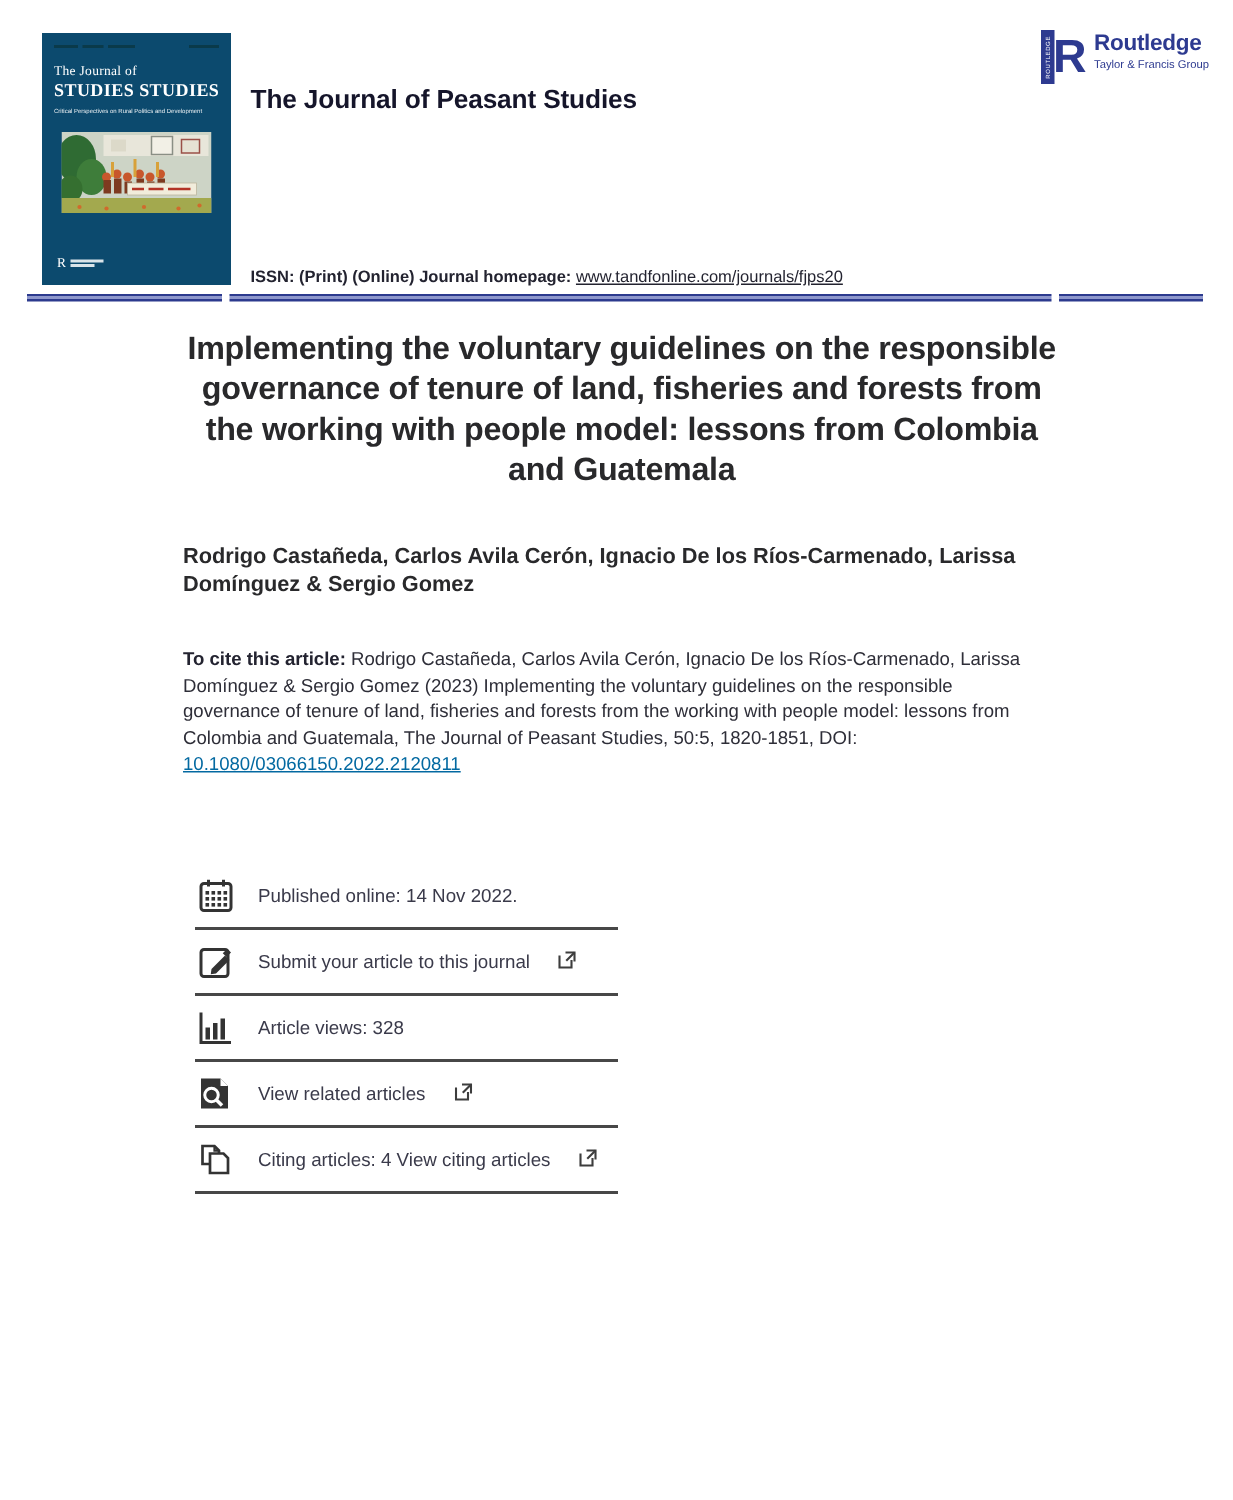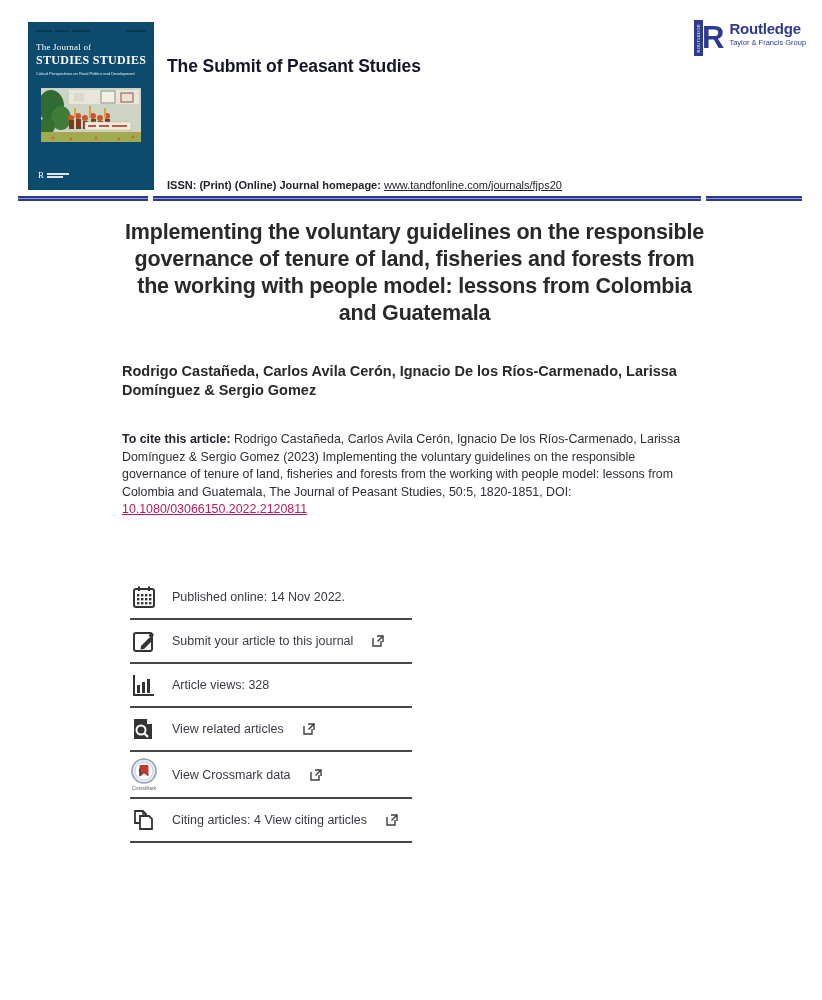--- a/index.html
+++ b/index.html
@@ -35,21 +35,21 @@
   .rule { position:absolute; top:196px; height:5px; background:linear-gradient(180deg,#2c3a8e 0 32%,#8e97cc 32% 68%,#2c3a8e 68% 100%); }
   .rule.seg1 { left:18px;  width:130px; }
   .rule.seg2 { left:153px; width:548px; }
   .rule.seg3 { left:706px; width:96px; }
 
   
   .art-title { position:absolute; left:122px; top:219px; width:585px; font-size:21.5px; font-weight:700; color:#29292b; line-height:27px; letter-spacing:-.2px;text-align:center; }
   .art-authors { position:absolute; left:122px; top:362px; width:560px; font-size:14.5px; font-weight:700; color:#29292b; line-height:19px; }
   .cite { position:absolute; left:122px; top:431px; width:572px; font-size:12.4px; color:#2e2e38; line-height:17.5px; }
   .cite b, .linkline b { font-weight:700; color:#232330; }
-  .cite a, .linkline a { color:#be185d; text-decoration:underline; }
+  .cite a, .linkline a { color:#0369a1; text-decoration:underline; }
   .linkline { position:absolute; left:122px; top:521px; font-size:12.4px; color:#2e2e38; }
   .linkline a { margin-left:6px; }
 
   
   .actions { position:absolute; left:130px; top:576px; width:282px; }
   .action-row { display:flex; align-items:center; gap:14px; min-height:42px; padding:6px 0; }
   .action-row + .sep { border-top:2px solid #474747; }
   .sep { width:282px; height:0; }
   .action-row .txt { font-size:12.5px; color:#3a3a4a; }
   .action-row .icon { width:28px; display:flex; flex-direction:column; align-items:center; flex:none; }
@@ -123,21 +123,21 @@
     </svg>
     <div class="cover-press">
       <span class="r">R</span>
       <span class="bars">
           <i style="width:22px"></i>
           <i style="width:16px"></i>
         </span>
     </div>
   </div>
 
-  <div class="journal-name">The Submit of Peasant Studies</div>
+  <div class="journal-name">The Journal of Peasant Studies</div>
 
   <div class="tfgroup">
     <div class="rmark">
       <div class="vstrip">
           <span>ROUTLEDGE</span>
         </div>
       <div class="bigR">R</div>
     </div>
     <div class="tftext">
       <div class="n1">Routledge</div>
@@ -235,39 +235,20 @@
       <span class="ext">
         <svg width="12" height="12" viewBox="0 0 12 12">
             <path d="M1 3 L1 11 L9 11 L9 6" fill="none" stroke="#3d3d3d" stroke-width="1.4"></path>
             <path d="M5 1 L11 1 L11 7" fill="none" stroke="#3d3d3d" stroke-width="1.4"></path>
             <line x1="11" y1="1" x2="5.5" y2="6.5" stroke="#3d3d3d" stroke-width="1.4"></line>
           </svg>
       </span>
     </div>
     <div class="sep"></div>
 
-    <div class="action-row">
-      <span class="icon">
-        <svg width="26" height="26" viewBox="0 0 26 26">
-            <circle cx="13" cy="13" r="12" fill="#e9edf2" stroke="#8fa3b8" stroke-width="1.6"></circle>
-            <circle cx="13" cy="13" r="9" fill="#ffffff" stroke="#b9c4cf" stroke-width="0.8"></circle>
-            <path d="M9.5 7 L16.5 7 Q17.5 7 17.5 8 L17.5 18.5 L13 15.5 L8.5 18.5 L8.5 8 Q8.5 7 9.5 7 Z" fill="#c0392f"></path>
-            <path d="M8.5 10 Q7 13 8.5 16.5 L8.5 18.5 L11 17 Q8.8 14 9.4 10.5 Z" fill="#2d3a5f" opacity="0.85"></path>
-          </svg>
-        <span class="cm-caption">CrossMark</span>
-      </span>
-      <span class="txt">View Crossmark data</span>
-      <span class="ext">
-        <svg width="12" height="12" viewBox="0 0 12 12">
-            <path d="M1 3 L1 11 L9 11 L9 6" fill="none" stroke="#3d3d3d" stroke-width="1.4"></path>
-            <path d="M5 1 L11 1 L11 7" fill="none" stroke="#3d3d3d" stroke-width="1.4"></path>
-            <line x1="11" y1="1" x2="5.5" y2="6.5" stroke="#3d3d3d" stroke-width="1.4"></line>
-          </svg>
-      </span>
-    </div>
     <div class="sep"></div>
 
     <div class="action-row">
       <span class="icon">
         <svg width="24" height="24" viewBox="0 0 24 24">
             <path d="M3 3 L11 3 L14 6 L14 15 L3 15 Z" fill="#fff" stroke="#333" stroke-width="1.8"></path>
             <path d="M11 3 L11 6 L14 6" fill="none" stroke="#333" stroke-width="1.5"></path>
             <path d="M8 8 L17 8 L20 11 L20 21 L8 21 Z" fill="#fff" stroke="#333" stroke-width="1.8"></path>
           </svg>
       </span>

